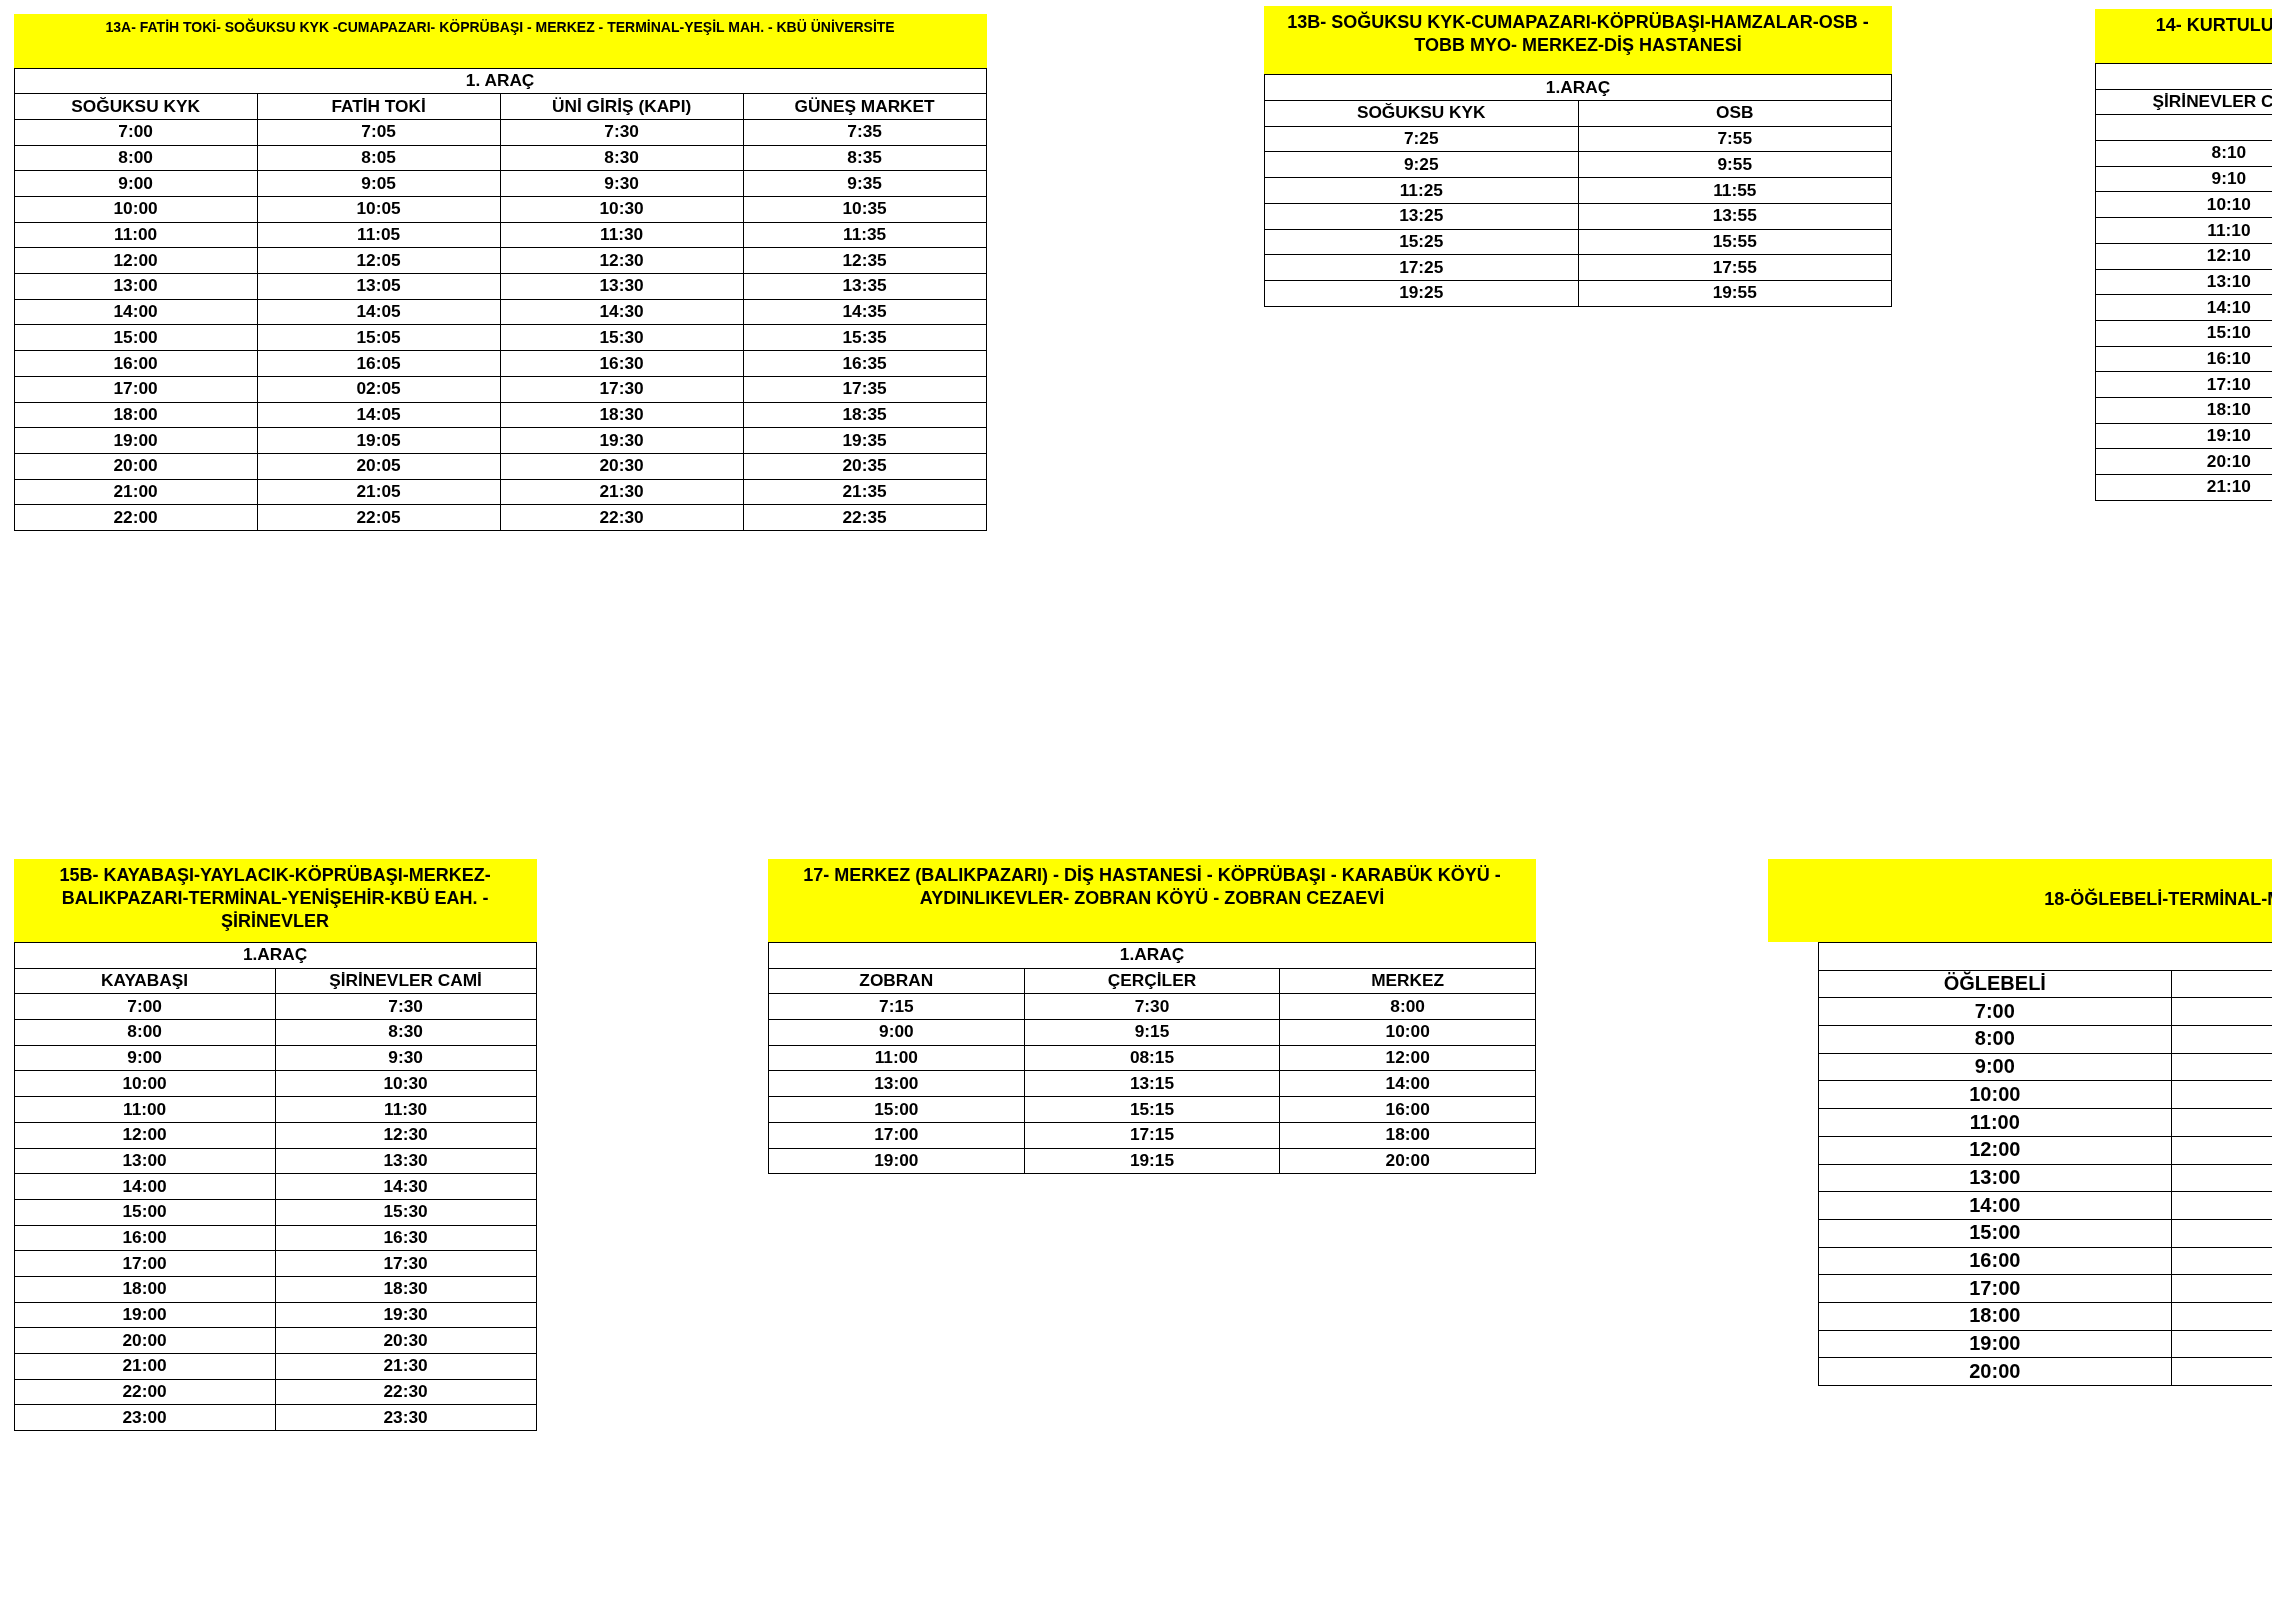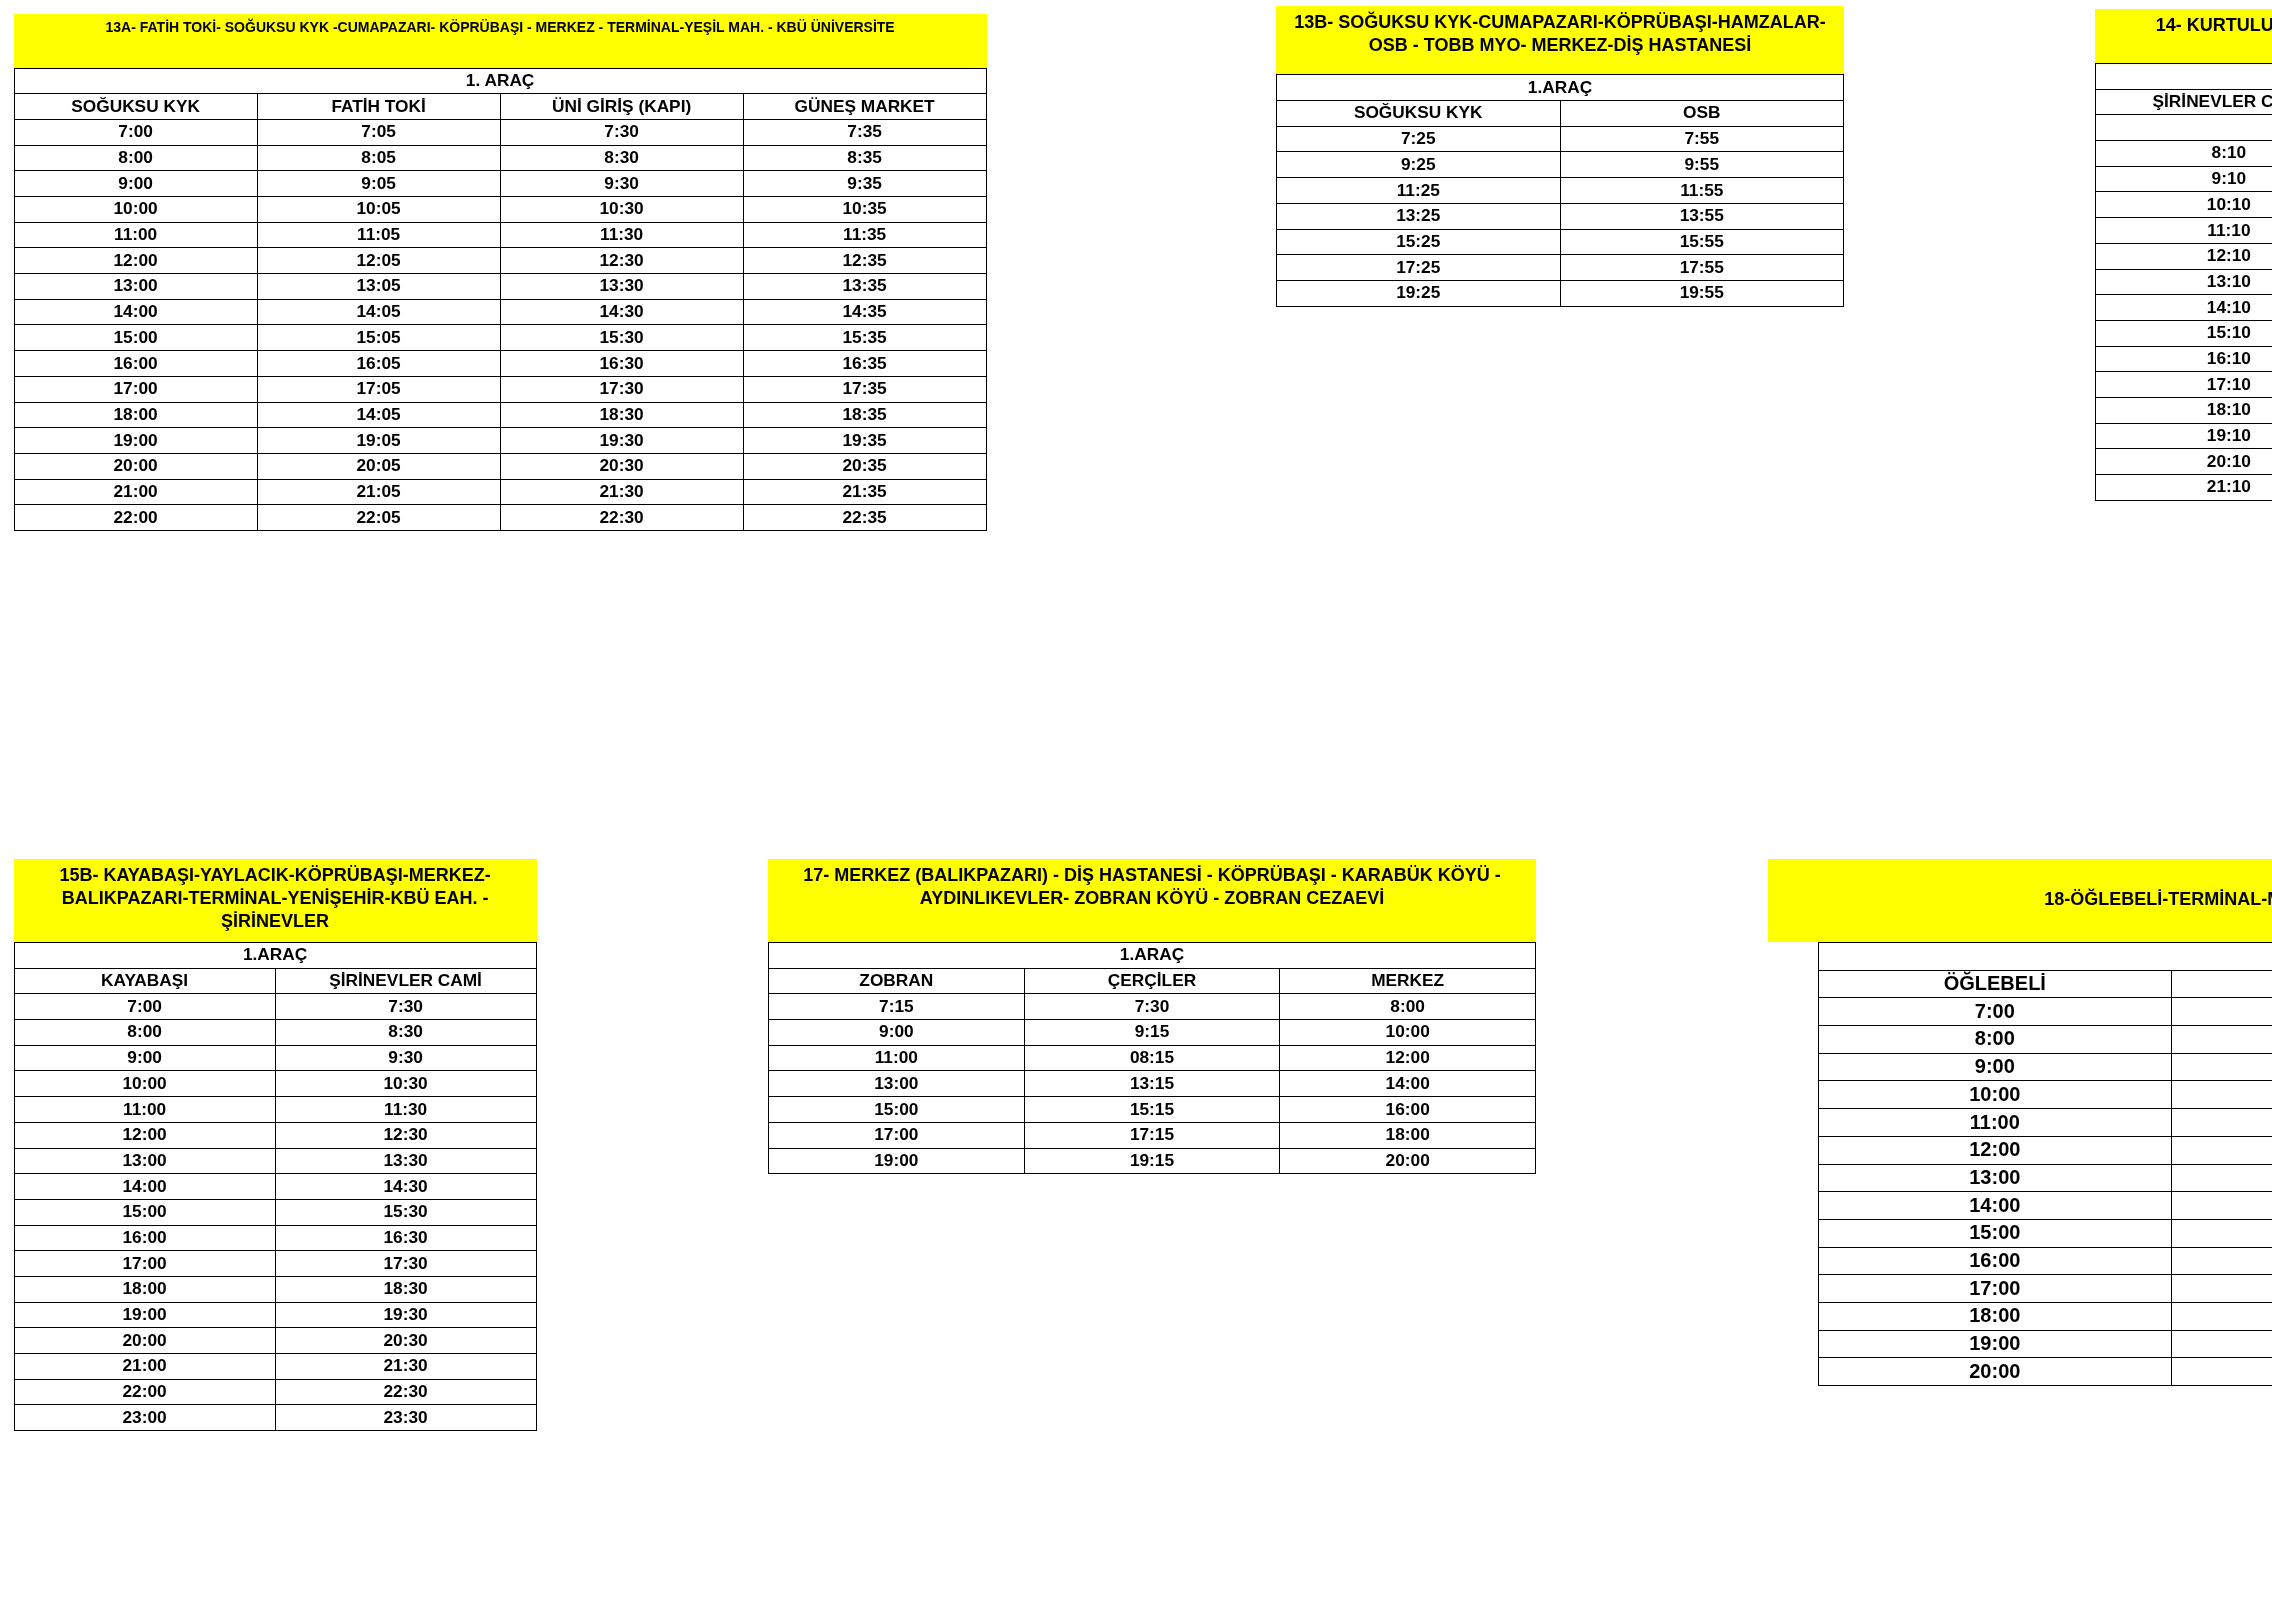--- a/index.html
+++ b/index.html
@@ -53,21 +53,21 @@
     overflow: hidden;
   }
   .arac-row td {
     font-weight: bold;
   }
   
   #block-13a { left: 13.6px;  top: 13.6px;  width: 973px; }
   #block-13a .title-bar { font-size: 14px; height: 54px; }
   #block-13a table.sched td { font-size: 17.3px; height: 21px; }
 
-  #block-13b { left: 1264px; top: 6.4px; width: 568px; margin-left: 12px; }
+  #block-13b { left: 1264px; top: 6.4px; width: 628px; }
   #block-13b .title-bar { font-size: 18px; height: 68px; }
   #block-13b table.sched td { font-size: 17.3px; height: 21px; }
 
   #block-14  { left: 2095px; top: 9px;  width: 1068px; }
   #block-14 .title-bar { font-size: 18px; height: 54px; }
   #block-14 table.sched td { font-size: 17.3px; height: 21px; }
 
   #block-15b { left: 13.6px;  top: 859px; width: 523px; }
   #block-15b .title-bar { font-size: 18px; height: 83px; }
   #block-15b table.sched td { font-size: 17.3px; height: 21px; }
@@ -158,21 +158,21 @@
             <td>15:35</td>
           </tr>
         <tr>
             <td>16:00</td>
             <td>16:05</td>
             <td>16:30</td>
             <td>16:35</td>
           </tr>
         <tr>
             <td>17:00</td>
-            <td>17:05</td>
+            <td>02:05</td>
             <td>17:30</td>
             <td>17:35</td>
           </tr>
         <tr>
             <td>18:00</td>
             <td>14:05</td>
             <td>18:30</td>
             <td>18:35</td>
           </tr>
         <tr>

